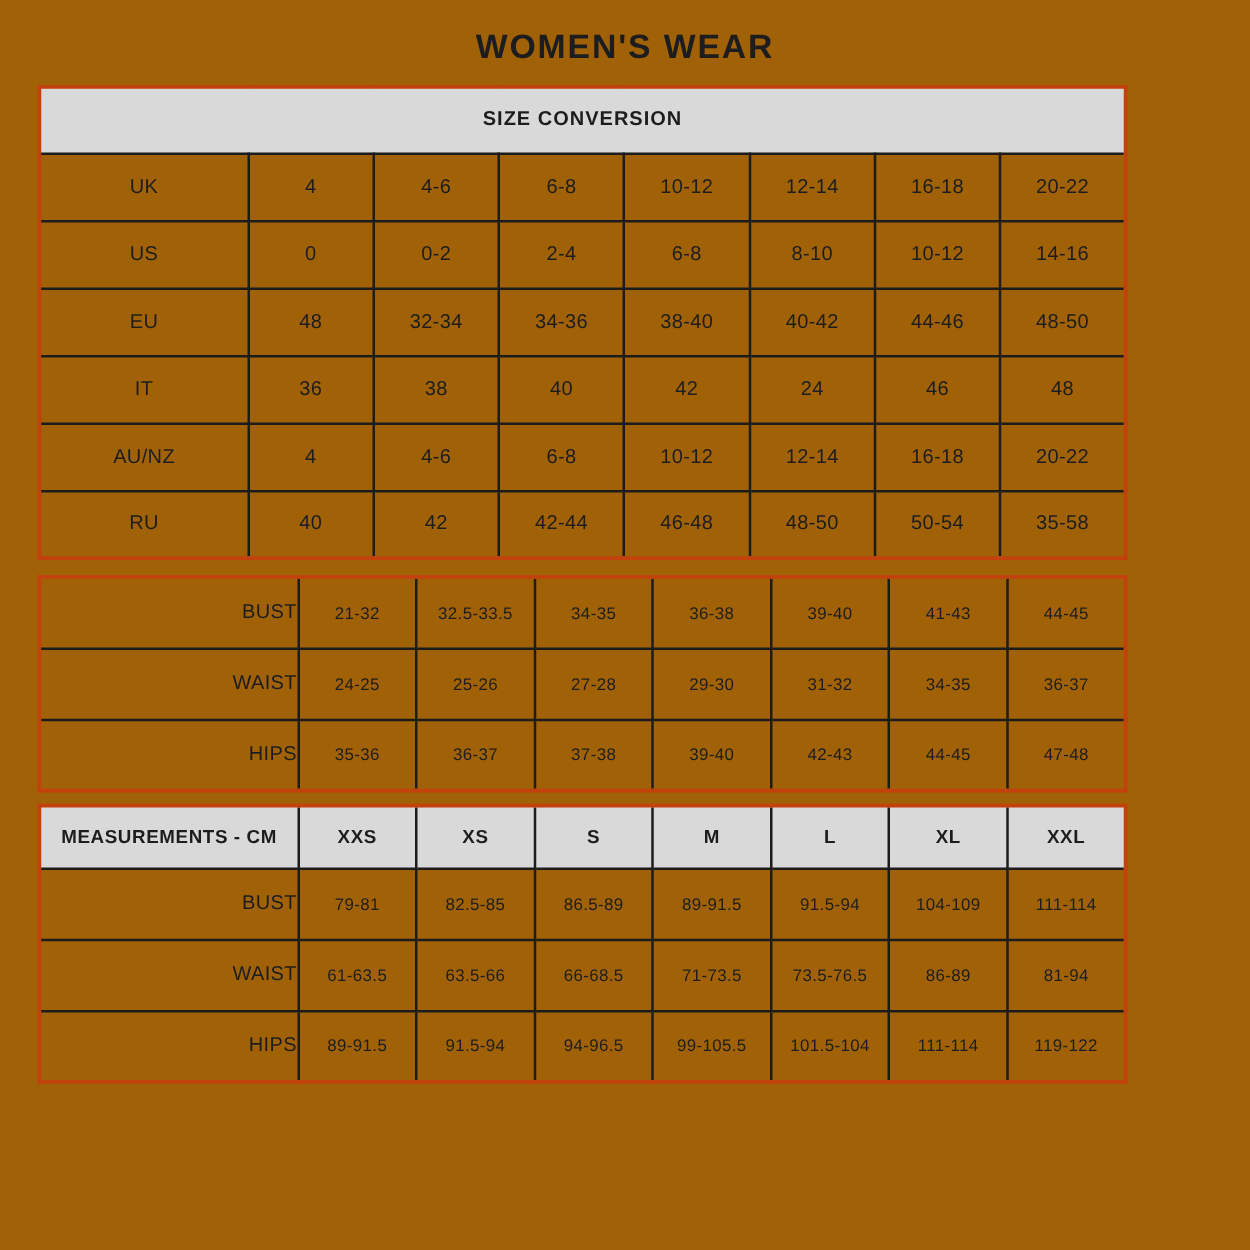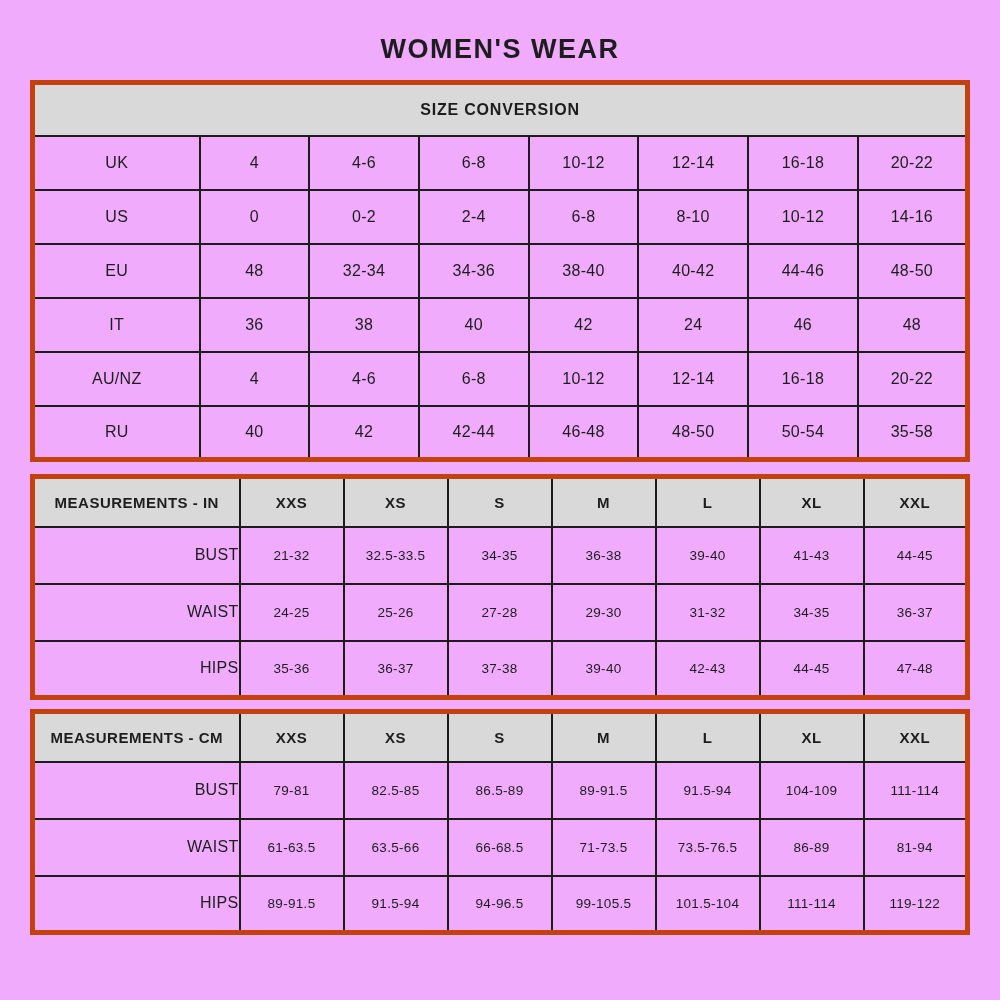--- a/index.html
+++ b/index.html
@@ -6,35 +6,35 @@
   html, body {
     margin: 0;
     padding: 0;
     background: #ffffff;
     font-family: "Liberation Sans", sans-serif;
     color: #1d1d1f;
   }
   .page {
     width: 1000px;
     height: 1000px;
-    padding: 28px 30px 0 30px;
-    background: #f0abfc;
+    padding: 16px 30px 0 30px;
+    background: #a16207;
   }
   .page-title {
     text-align: center;
     font-size: 27px;
     font-weight: bold;
     letter-spacing: 1.5px;
     margin: 6px 0 15px 0;
   }
   table {
-    width: 940px;
+    width: 872px;
     table-layout: fixed;
     border-collapse: collapse;
-    border: 5px solid #c2410c;
+    border: 3px solid #c2410c;
   }
   td {
     border: 2px solid #1c1c1c;
     text-align: center;
     vertical-align: middle;
     padding: 0;
   }
   
   .t1 { margin-bottom: 12px; }
   .t1 col.c-label { width: 167px; }
@@ -149,30 +149,20 @@
       <col class="c-label">
         <col>
         <col>
         <col>
         <col>
         <col>
         <col>
         <col>
     </colgroup>
     <tbody>
-        <tr class="head">
-      <td>MEASUREMENTS - IN</td>
-      <td>XXS</td>
-      <td>XS</td>
-      <td>S</td>
-      <td>M</td>
-      <td>L</td>
-      <td>XL</td>
-      <td>XXL</td>
-    </tr>
     <tr>
       <td class="lbl">BUST</td>
       <td>21-32</td>
       <td>32.5-33.5</td>
       <td>34-35</td>
       <td>36-38</td>
       <td>39-40</td>
       <td>41-43</td>
       <td>44-45</td>
     </tr>

